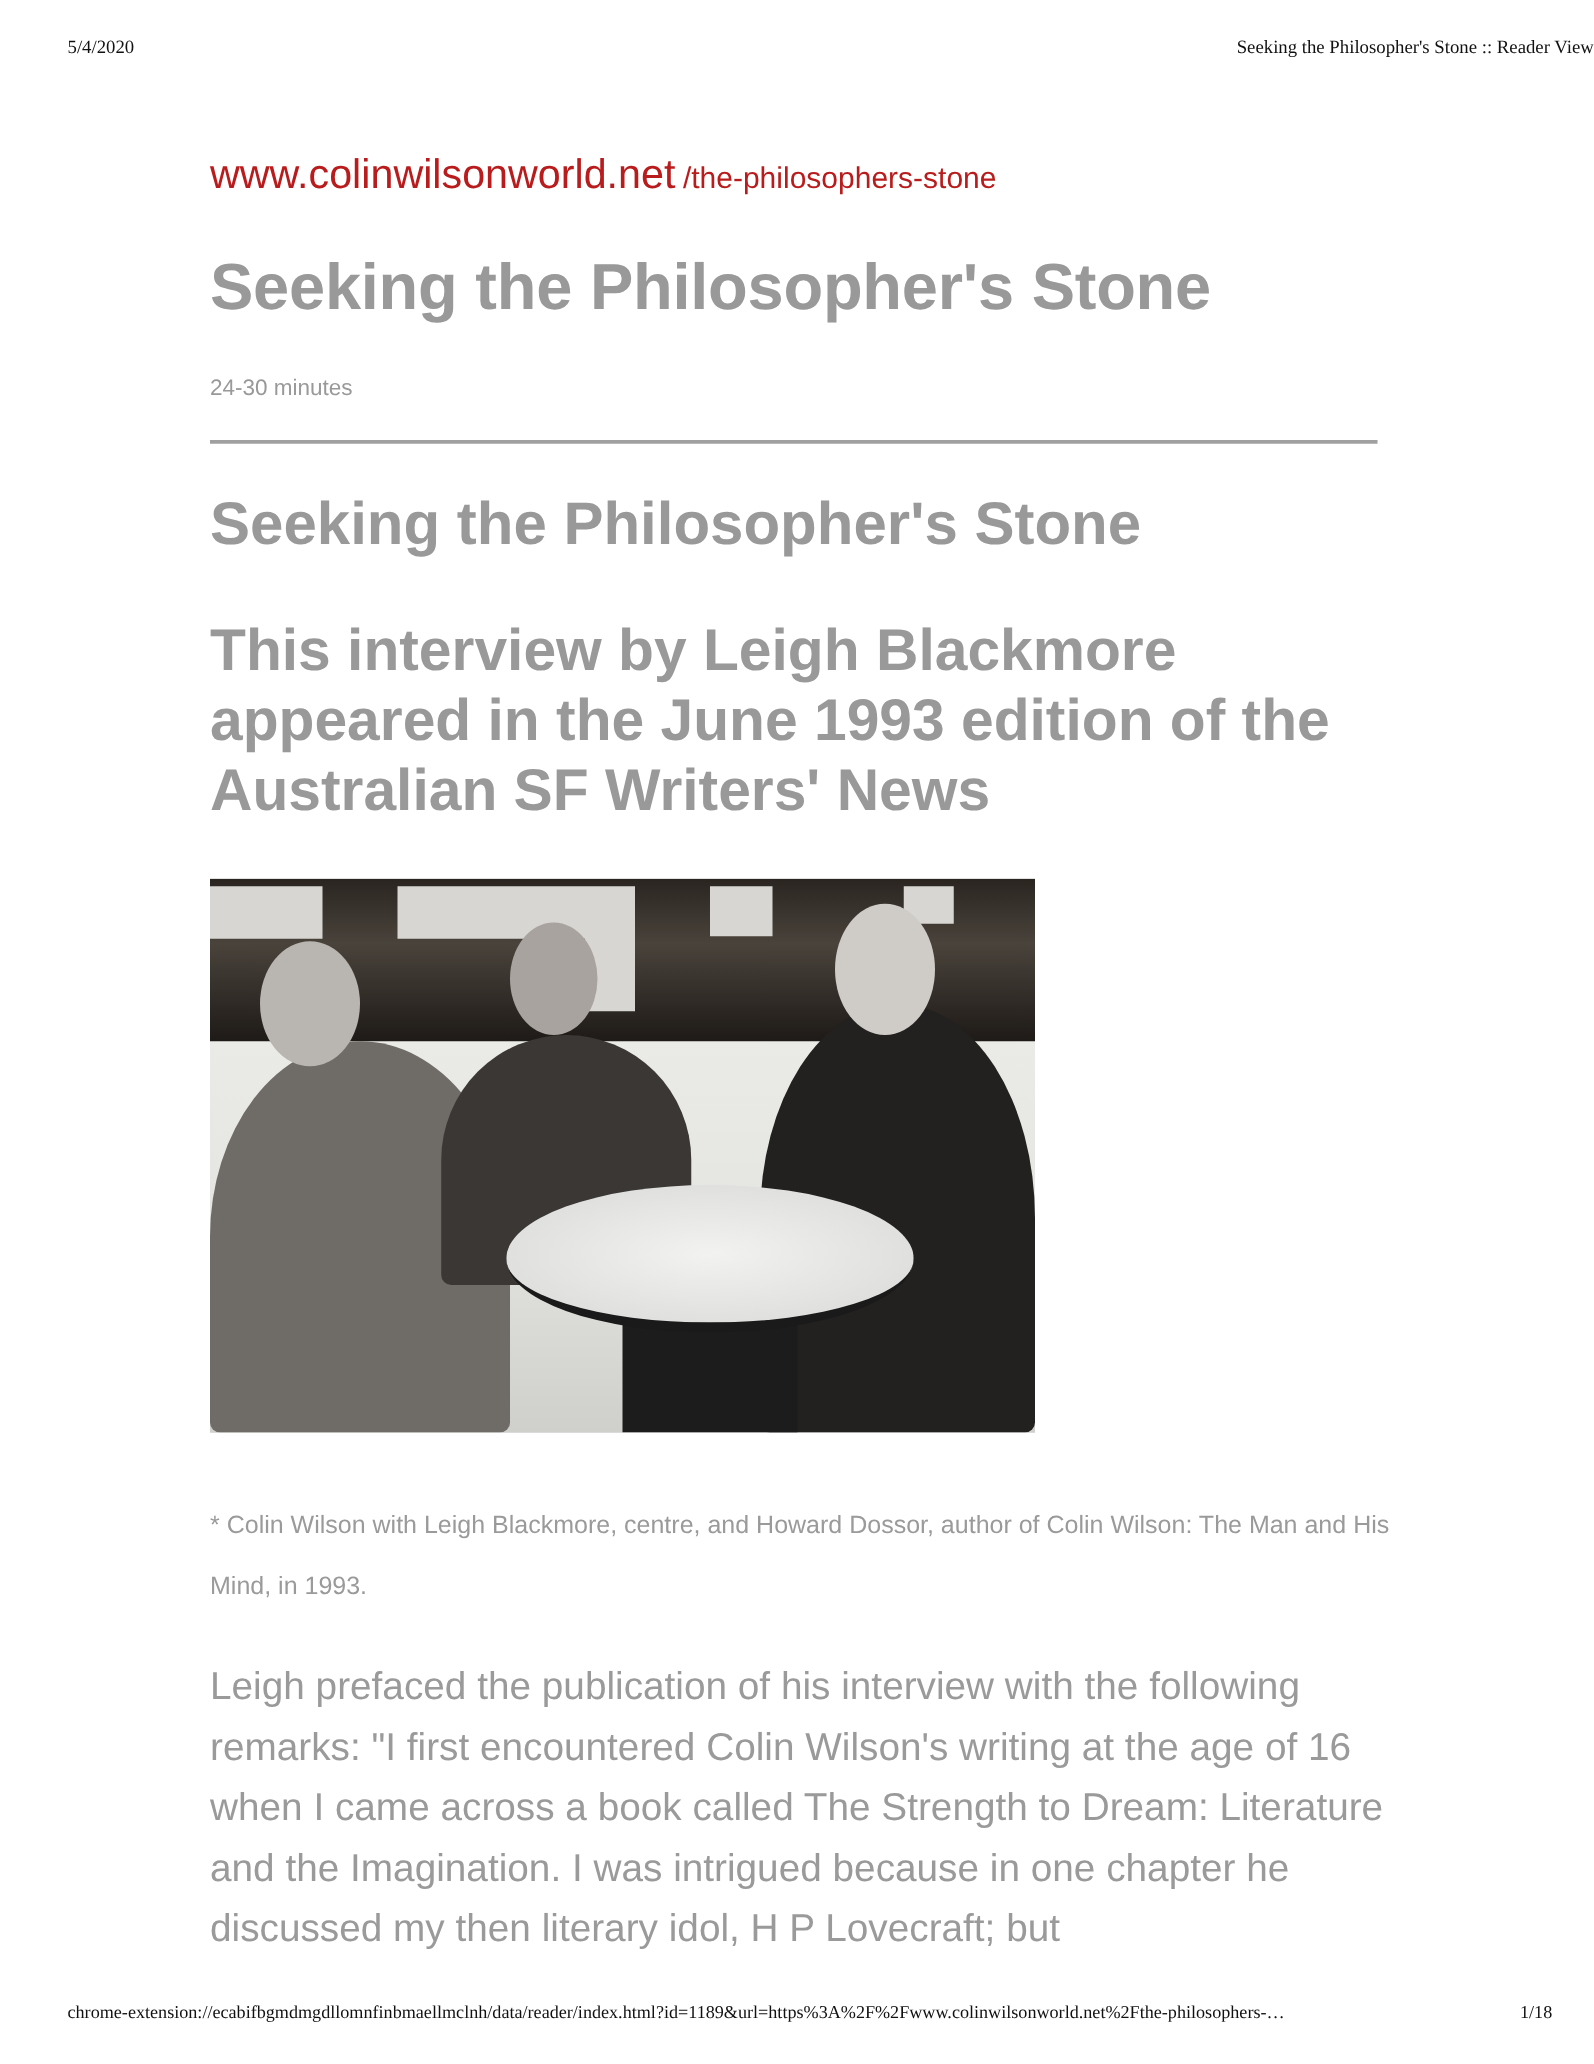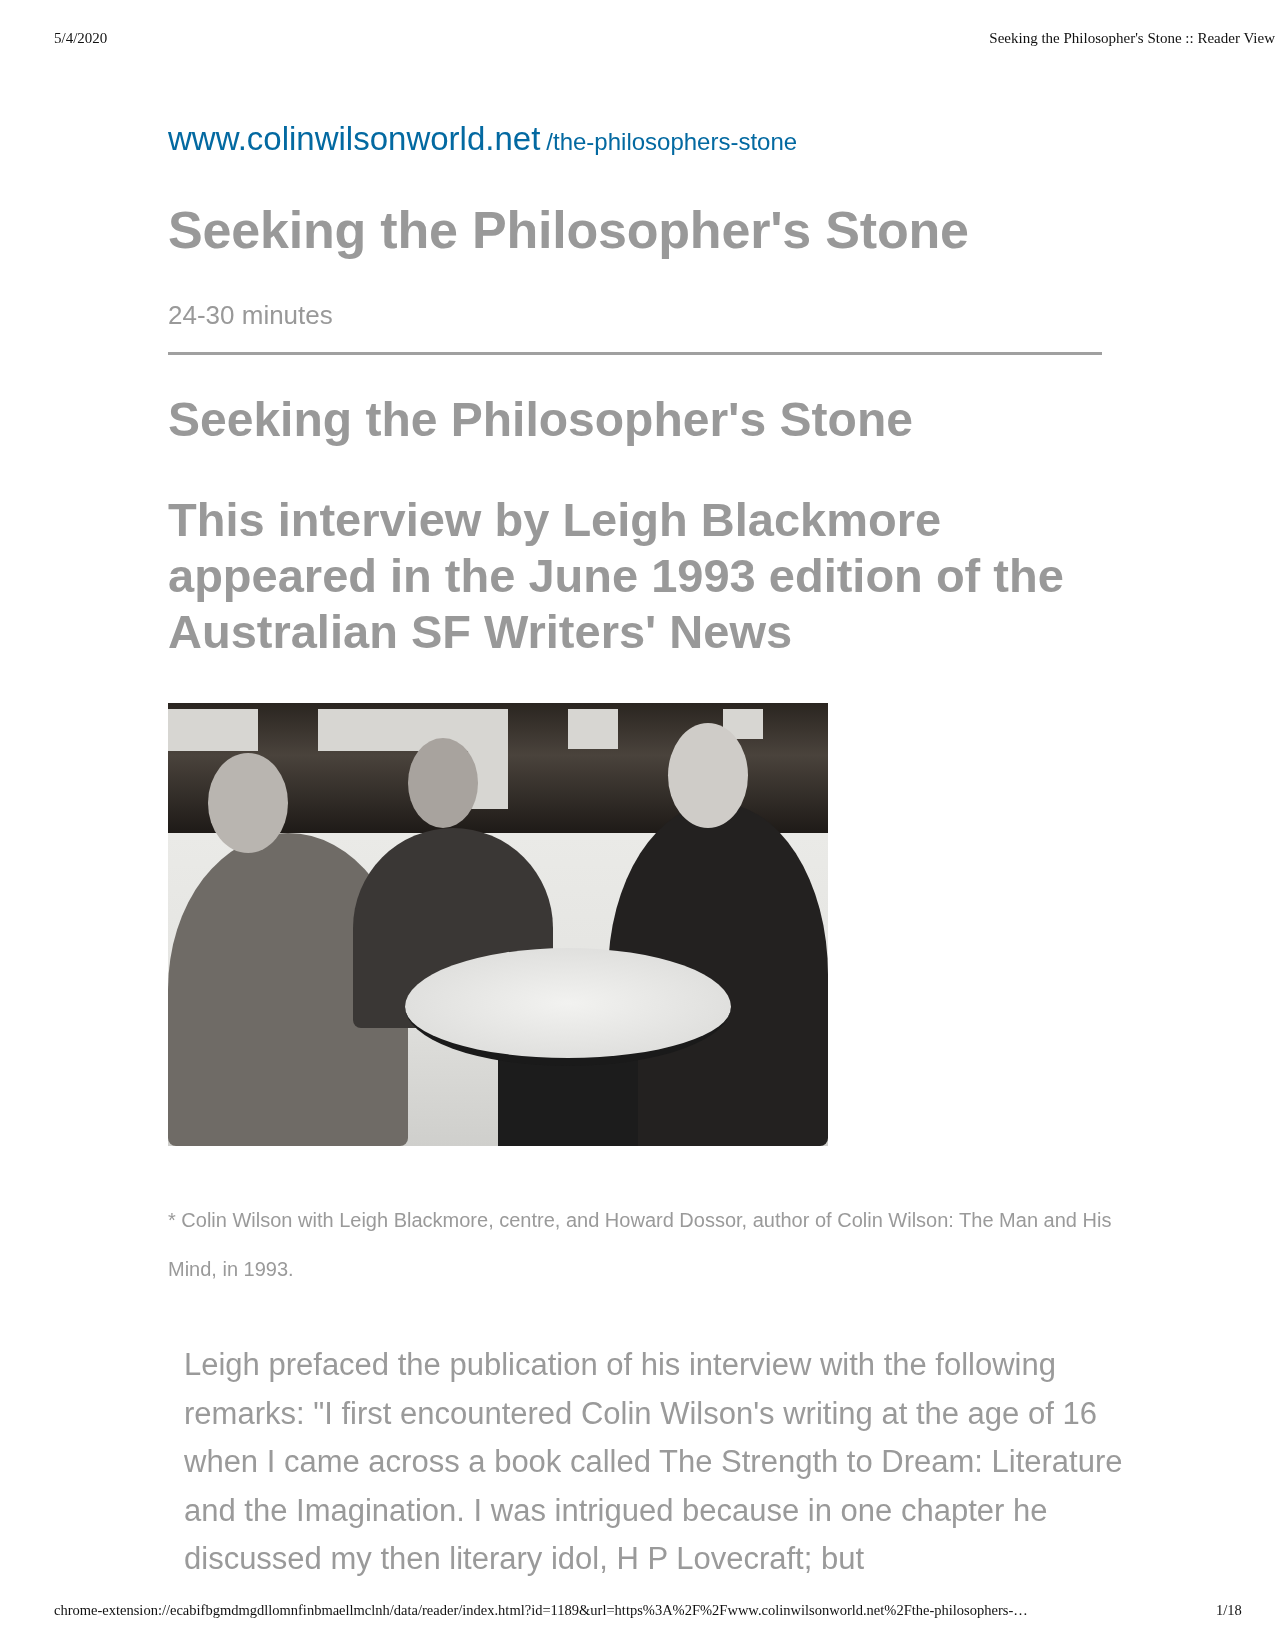--- a/index.html
+++ b/index.html
@@ -10,27 +10,27 @@
       font-family: "Liberation Serif", serif; font-size: 15px; color: #111;
     }
     .print-header { top: 30px; height: 20px; }
     .print-header .date { position: absolute; left: 54px; top: 0; }
     .print-header .title { position: absolute; left: 0; width: 1275px; text-align: right; top: 0; }
     .print-footer { top: 1602px; height: 20px; font-size: 14.5px; padding-left: 29px; }
     .print-footer .url { position: absolute; left: 54px; top: 0; white-space: nowrap; }
     .print-footer .page { position: absolute; left: 1188px; top: 0; margin-left: 28px; }
 
     .content { position: absolute; left: 168px; top: 0; width: 934px; color: #999999; }
-    .source { position: absolute; top: 120px; left: 0; white-space: nowrap; color: #0369a1; }
+    .source { position: absolute; top: 120px; left: 0; white-space: nowrap; color: #b91c1c; }
     .source .domain { font-size: 33px; }
     .source .path { font-size: 24px; margin-left: 6px; }
 
     .doc-title { position: absolute; top: 200px; left: 0; margin: 0; font-size: 52px;
                  font-weight: bold; color: #999999; white-space: nowrap; letter-spacing: -0.2px; }
-    .reading-time { position: absolute; top: 300px; left: 0; font-size: 26px; color: #999999; }
+    .reading-time { position: absolute; top: 300px; left: 0; font-size: 18px; color: #999999; }
     .divider { position: absolute; top: 352px; left: 0; width: 934px; height: 3px; background: #a0a0a0; border: 0; margin: 0; }
 
     .h1 { position: absolute; top: 392px; left: 0; margin: 0; font-size: 48px; font-weight: bold;
           color: #999999; white-space: nowrap; }
     .h2 { position: absolute; top: 492px; left: 0; width: 960px; margin: 0; font-size: 47px;
           line-height: 56px; font-weight: bold; color: #999999; }
 
     .photo { position: absolute; top: 703px; left: 0; width: 660px; height: 443px;
              overflow: hidden; background: #bdbdbd; }
     .photo .wall { position: absolute; left: 0; top: 0; width: 100%; height: 100%;
@@ -41,21 +41,21 @@
     .photo .person { position: absolute; border-radius: 50% 50% 8px 8px; }
     .photo .head { position: absolute; border-radius: 50%; background: #b9b5b0; }
     .photo .table-top { position: absolute; left: 237px; top: 245px; width: 326px; height: 110px;
                    border-radius: 50%; background: radial-gradient(#f2f2f0, #d8d8d6);
                    border-bottom: 8px solid #1a1a1a; }
     .photo .table-base { position: absolute; left: 330px; top: 330px; width: 140px; height: 113px; background: #1c1c1c; }
 
     .caption { position: absolute; top: 1196px; left: 0; width: 960px; font-size: 20px;
                line-height: 49px; color: #9a9a9a; margin: 0; }
     .para { position: absolute; top: 1325px; left: 0; width: 960px; font-size: 31px;
-            line-height: 48.5px; color: #9a9a9a; margin: 16px; }
+            line-height: 48.5px; color: #9a9a9a; margin: 0; }
   </style>
 </head>
 <body>
 
 <div class="print-header">
   <span class="date">5/4/2020</span>
   <span class="title">Seeking the Philosopher's Stone :: Reader View</span>
 </div>
 
 <div class="content">

